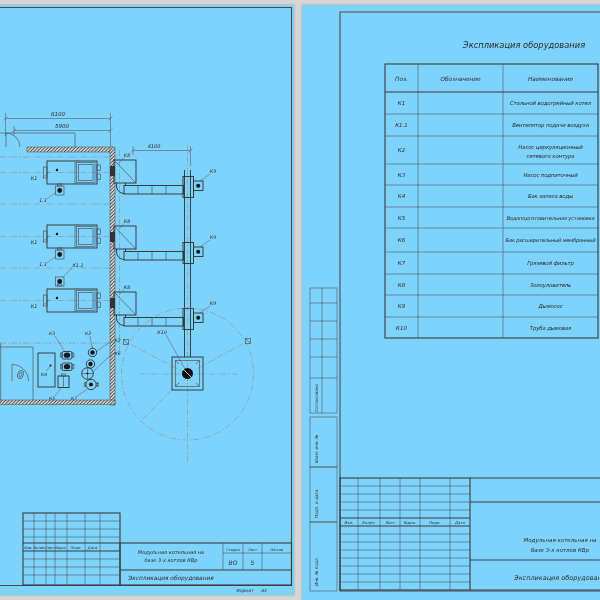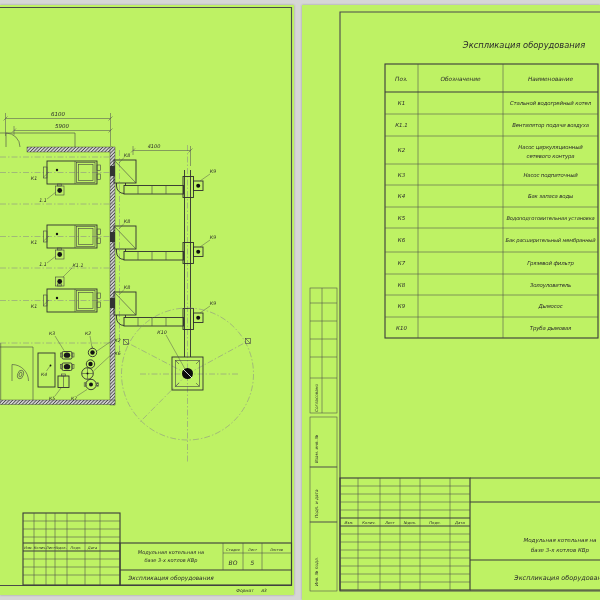--- a/index.html
+++ b/index.html
@@ -1,21 +1,21 @@
 <!DOCTYPE html>
 <html><head>
 <meta charset="utf-8">
 <style>
   html,body{margin:0;padding:0;}
   body{
     width:600px;height:600px;position:relative;overflow:hidden;
     background:#d6d6d6;
     font-family:"DejaVu Sans",sans-serif;
   }
-  .page{position:absolute;background:#bef264;}
+  .page{position:absolute;background:#7dd3fc;}
   #leftPage{left:0;top:5px;width:294px;height:590px;box-shadow:0 0 2px #9a9a9a;}
   #rightPage{left:302px;top:5px;width:298px;height:595px;box-shadow:0 0 2px #9a9a9a;}
   svg{display:block;}
   svg text{font-family:"DejaVu Sans",sans-serif;font-style:italic;fill:#2b2b2b;}
   .thin{stroke:#444;stroke-width:0.6;fill:none;}
   .med{stroke:#2f2f2f;stroke-width:0.9;fill:none;}
   .frame{stroke:#4a4a4a;stroke-width:1.1;fill:none;}
   .axis{stroke:#8a8a8a;stroke-width:0.55;fill:none;stroke-dasharray:6 2 1.5 2;}
   .leader{stroke:#4a4a4a;stroke-width:0.45;fill:none;}
   .dim{stroke:#555;stroke-width:0.55;fill:none;}

